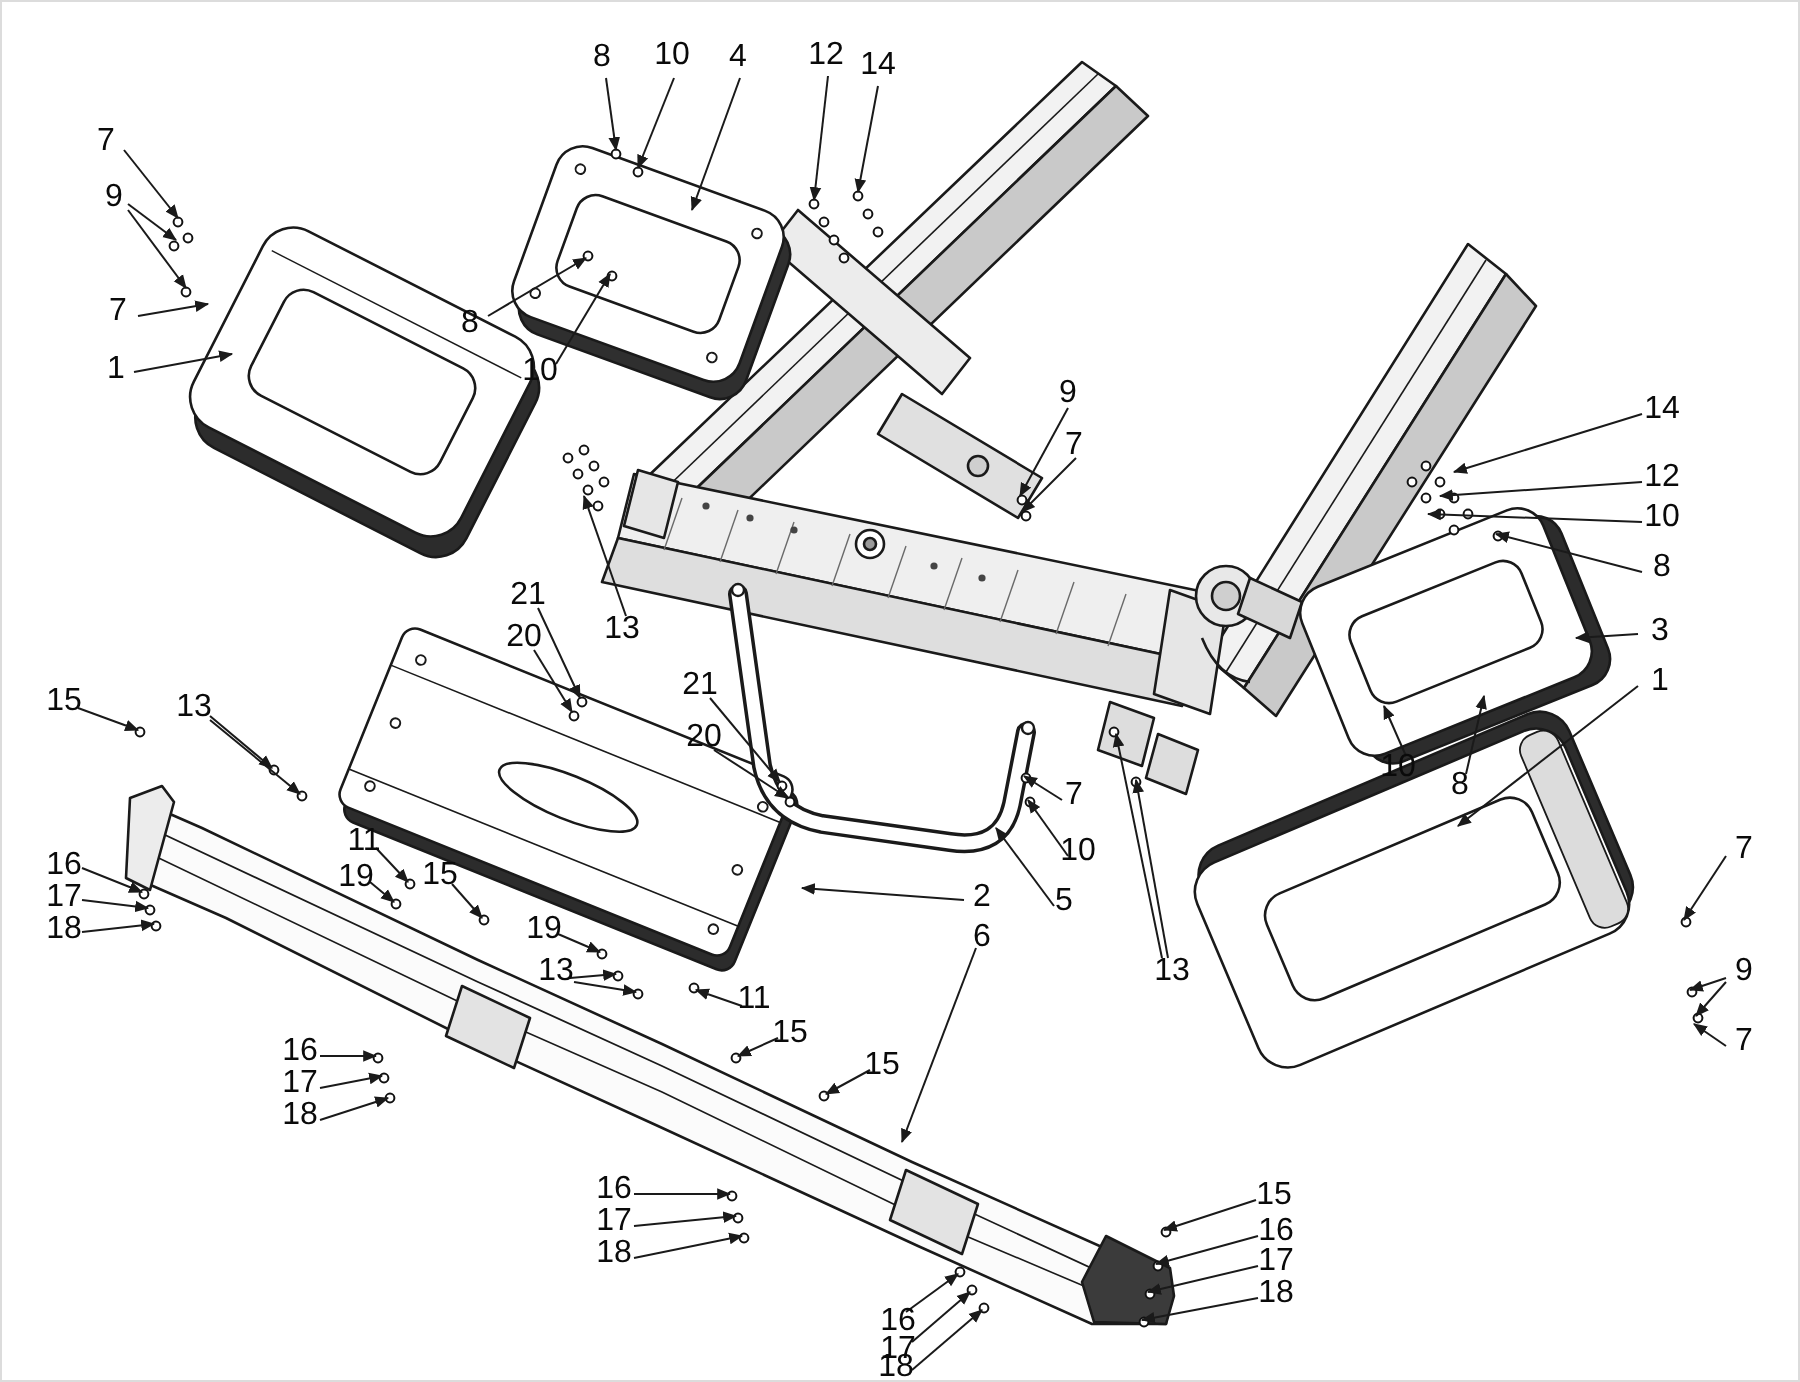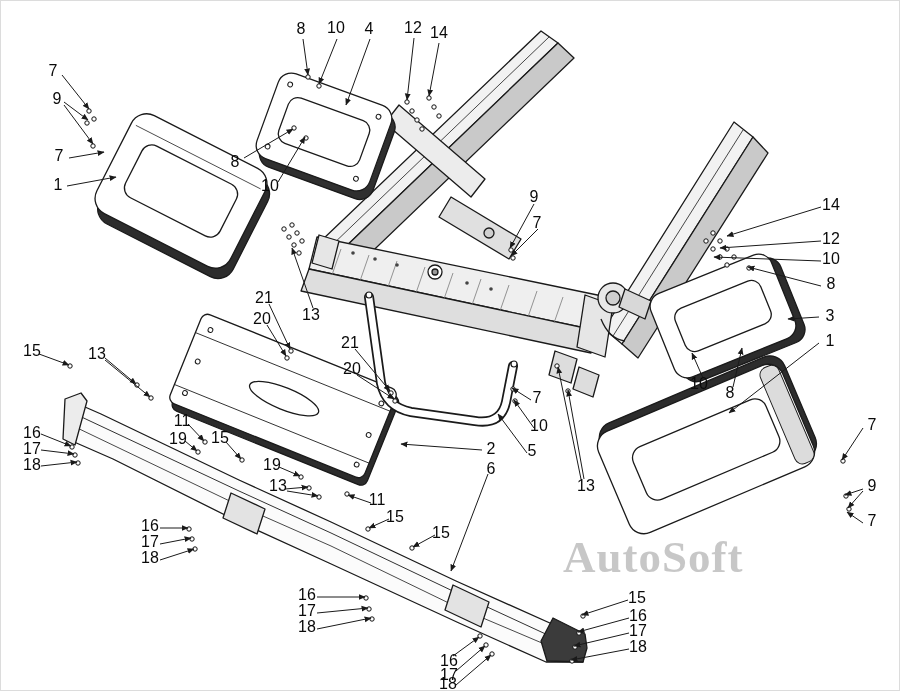--- a/index.html
+++ b/index.html
@@ -361,15 +361,14 @@
       <span class="callout" style="left: 637px; top: 630px;">17</span>
       <span class="callout" style="left: 637px; top: 646px;">18</span>
       <span class="callout" style="left: 448px; top: 660px;">16</span>
       <span class="callout" style="left: 448px; top: 674px;">17</span>
       <span class="callout" style="left: 447px; top: 683px;">18</span>
       <span class="callout" style="left: 871px; top: 424px;">7</span>
       <span class="callout" style="left: 871px; top: 485px;">9</span>
       <span class="callout" style="left: 871px; top: 520px;">7</span>
     </div>
 
-  <div class="watermark">AutoSoft</div>
 
 </div>
 
 </body></html>

